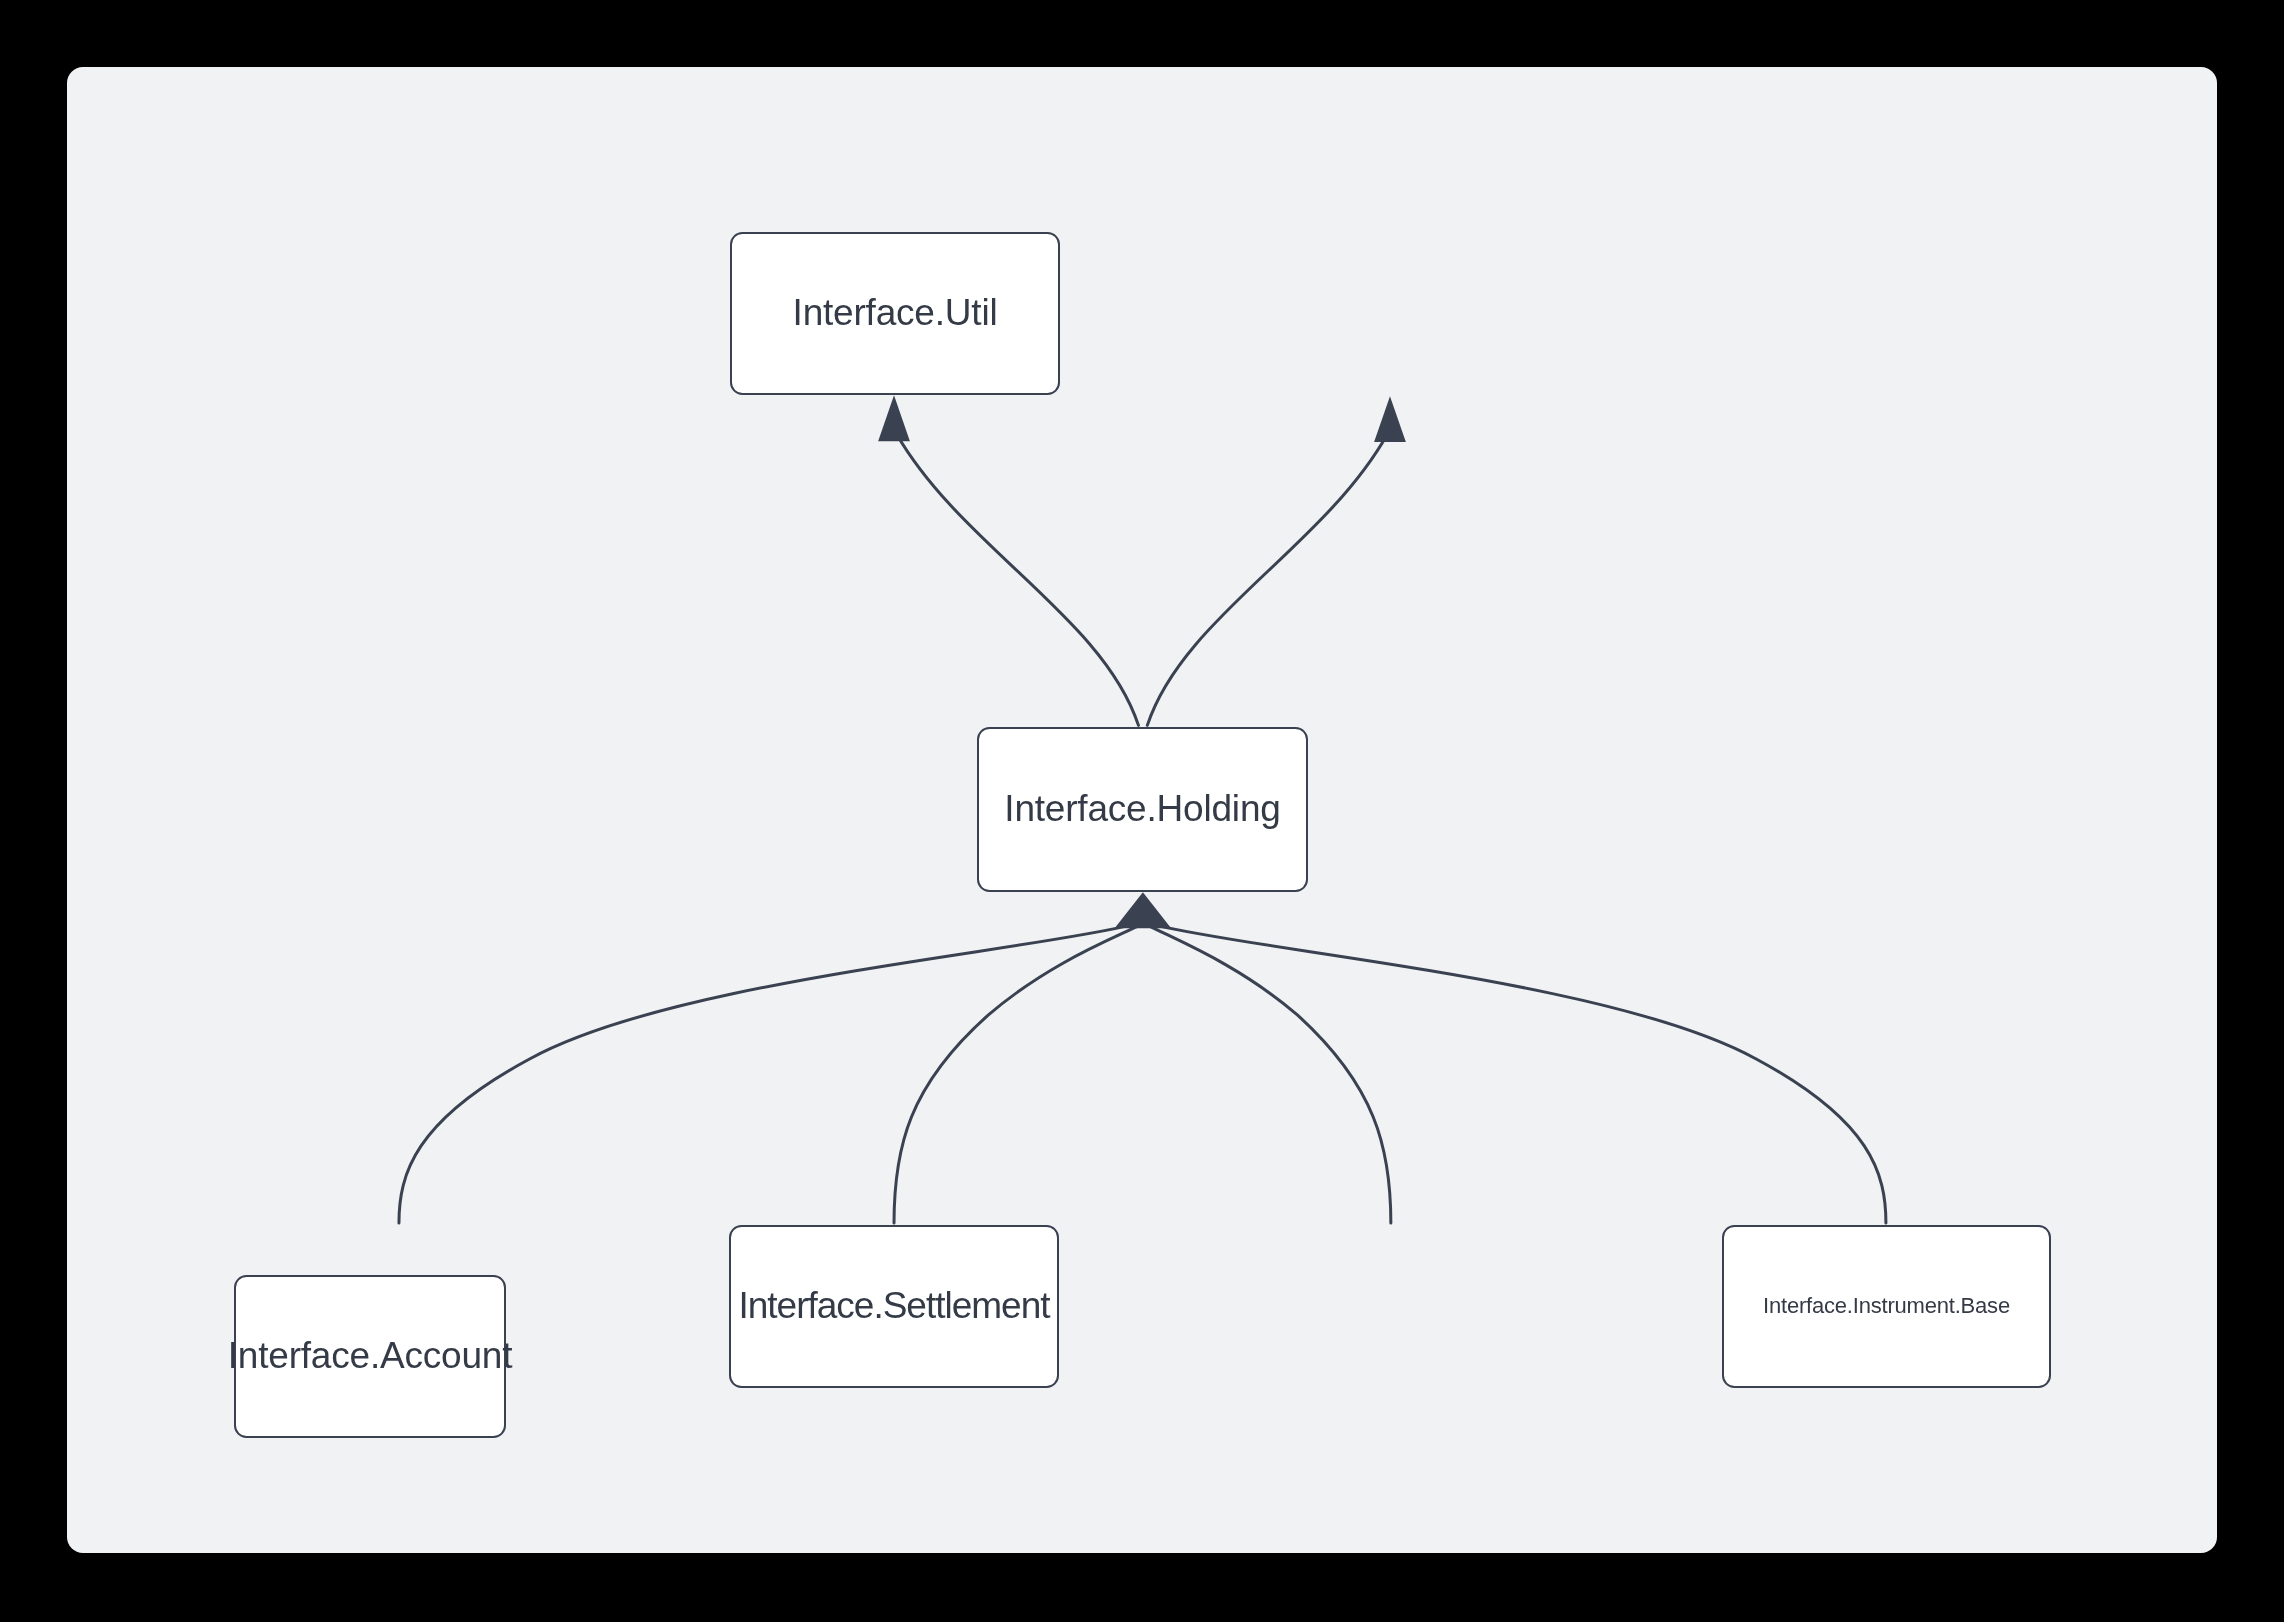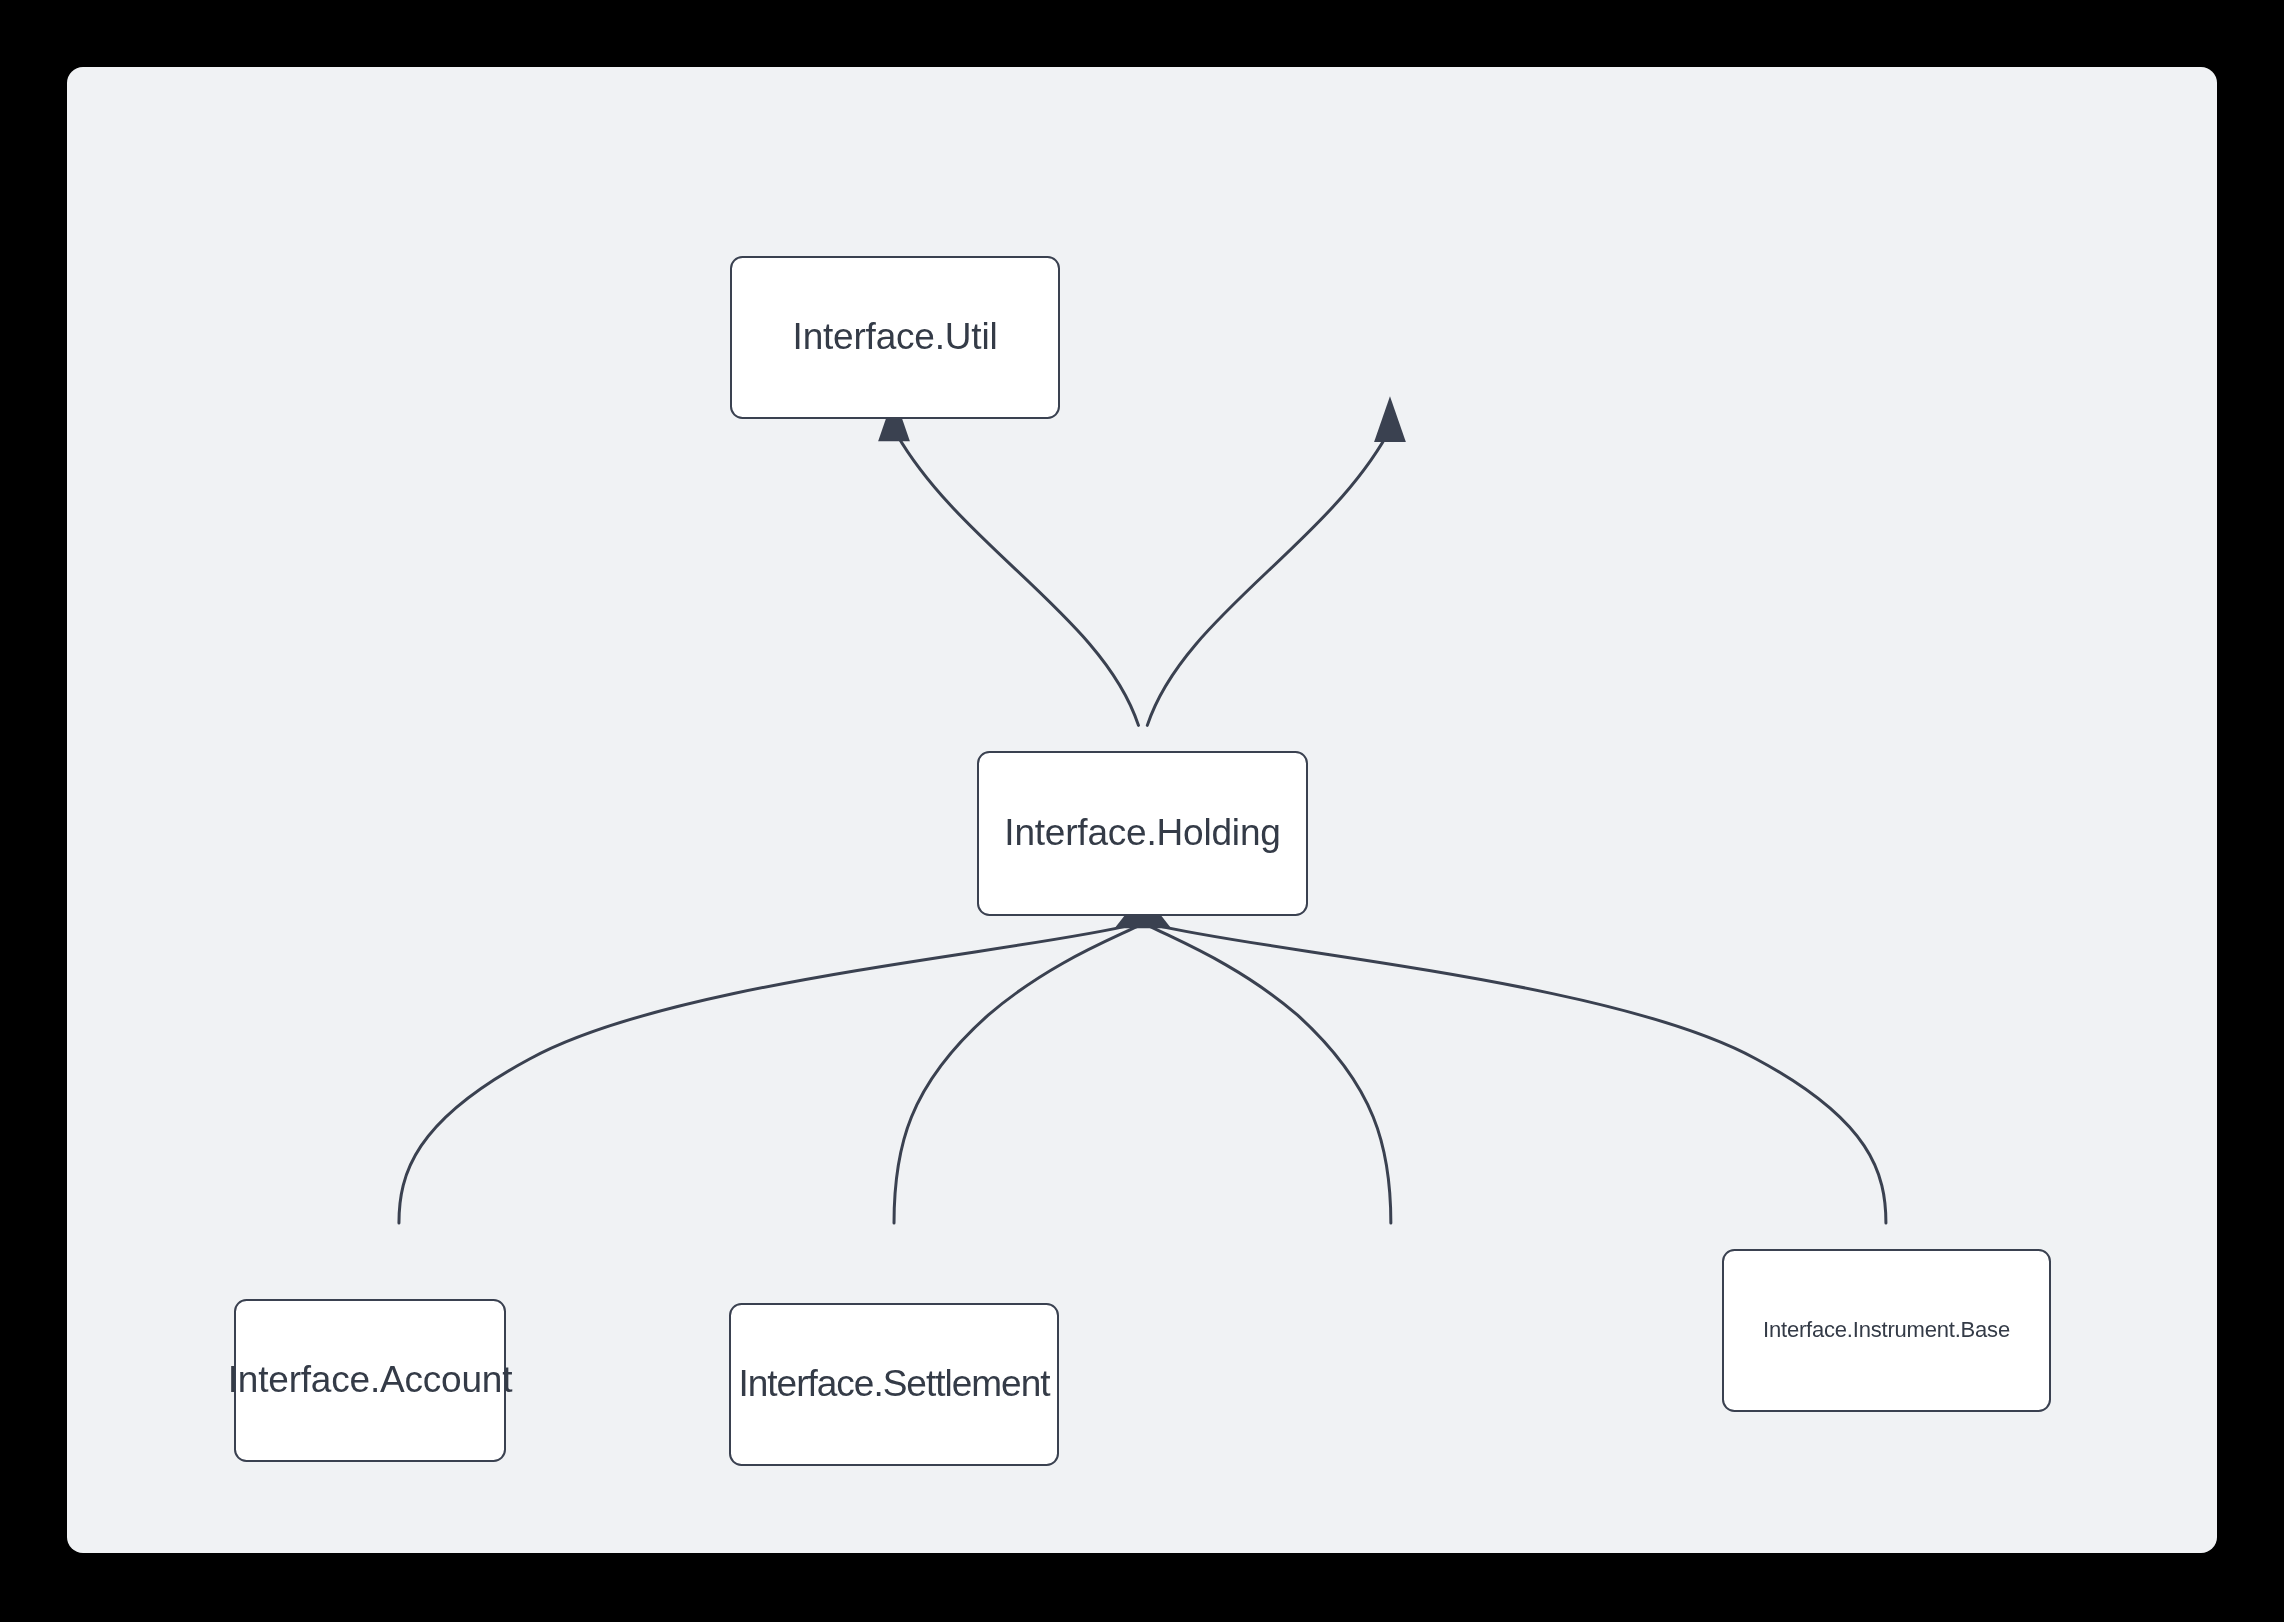--- a/index.html
+++ b/index.html
@@ -38,21 +38,20 @@
   }
   .node {
     position: absolute;
     box-sizing: border-box;
     background: #ffffff;
     border: 2.6px solid #3a4150;
     border-radius: 12.4px;
     display: flex;
     align-items: center;
     justify-content: center;
-    margin-top: 24px;
   }
   .node-label {
     color: #343b47;
     font-family: "Liberation Sans", sans-serif;
     font-size: 37px;
     line-height: 1.1;
     white-space: nowrap;
     letter-spacing: -0.2px;
   }
   .node-label.small {
@@ -100,21 +99,21 @@
 
 
   <div class="node" style="left:977px; top:727px; width:331px; height:165px;">
     <span class="node-label">Interface.Holding</span>
   </div>
 
   <div class="node" style="left:234px; top:1275px; width:272px; height:163px;">
     <span class="node-label">Interface.Account</span>
   </div>
 
-  <div class="node" style="left:729px; top:1279px; width:330px; height:163px;">
+  <div class="node" style="left:729px; top:1225px; width:330px; height:163px;">
     <span class="node-label tight">Interface.Settlement</span>
   </div>
 
 
   <div class="node" style="left:1722px; top:1225px; width:329px; height:163px;">
     <span class="node-label small">Interface.Instrument.Base</span>
   </div>
 
 </div>
 

